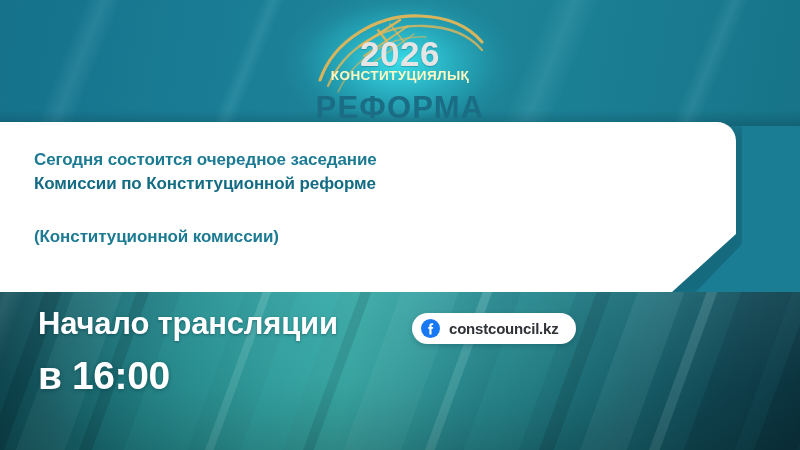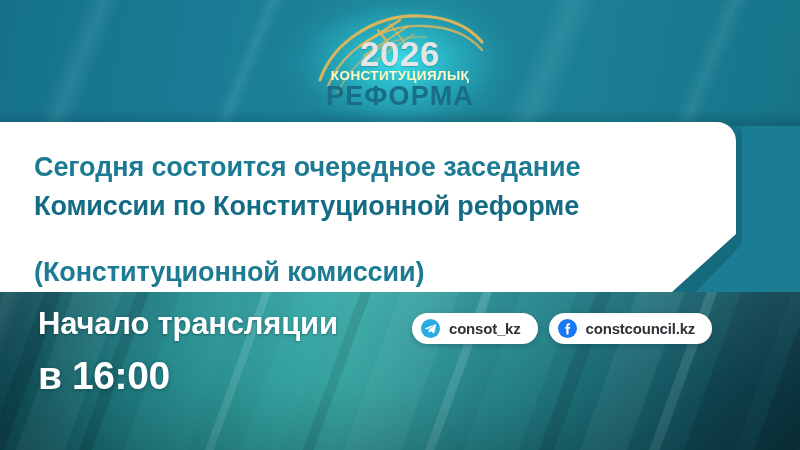--- a/index.html
+++ b/index.html
@@ -50,43 +50,43 @@
     font-size:35px; font-weight:bold; letter-spacing:0.5px;
     color:#e5e5e5;
     text-shadow:0 1px 1px rgba(20,80,95,0.35);
   }
   .logo-kz {
     position:absolute; left:0; top:62px; width:192px;
     font-size:13.5px; font-weight:bold; letter-spacing:0.4px;
     color:#fef9c3;
   }
   .logo-ref {
-    position:absolute; left:0; top:75px; width:192px;
-    font-size:27px; font-weight:bold; letter-spacing:1.2px;
+    position:absolute; left:0; top:84px; width:192px;
+    font-size:31px; font-weight:bold; letter-spacing:1.2px;
     color:#1a6d84;
   }
 
   
   .panel-shadow {
     position:absolute; left:0; top:126px; width:748px; height:172px;
     background:rgba(10,62,76,0.30);
     filter:blur(7px);
     clip-path:polygon(0 0, 742px 0, 742px 118px, 690px 172px, 0 172px);
   }
   .panel {
     position:absolute; left:0; top:122px; width:736px; height:170px;
     background:#ffffff;
     border-top-right-radius:19px;
     clip-path:polygon(0 0, 736px 0, 736px 112px, 672px 170px, 0 170px);
   }
   .panel-inner {
     position:absolute; left:34px; top:26px; width:660px;
   }
   .headline {
-    font-size:27px; font-weight:bold; line-height:1.43;
+    font-size:17px; font-weight:bold; line-height:1.43;
     color:#19768e; letter-spacing:-0.1px;
   }
   .headline .l1 { color:#1c7b93; }
   .headline .l2 { color:#136b84; }
   .headline .l3 { color:#1c7b93;margin-top:28px; }
 
   
   .bottom-band {
     position:absolute; left:0; top:292px; width:800px; height:158px;
     background:linear-gradient(103deg, #0e4550 0%, #1c7a80 17%, #2d9a9a 33%, #37a7a3 44%, #24848c 60%, #1a6d78 76%, #134f5c 90%, #0d3d49 100%);
@@ -206,27 +206,20 @@
 
   <div class="bcast">
     <div class="bcast-line1">Начало трансляции</div>
     <div class="bcast-line2">в 16:00</div>
   </div>
 
   <div class="badges">
     <div class="badge-row">
       <div class="badge">
         <svg class="sicon" viewBox="0 0 24 24">
-          <circle cx="12" cy="12" r="12" fill="#2aabe2"></circle>
-          <path d="M5.2 11.8 L18.2 6.6 C18.8 6.4 19.3 6.8 19.1 7.5 L16.9 17.5 C16.75 18.15 16.3 18.3 15.8 18.0 L12.2 15.4 L10.5 17.0 C10.25 17.25 10.0 17.2 9.95 16.85 L9.6 13.6 L17.0 8.4 C17.2 8.25 17.05 8.05 16.8 8.2 L8.4 12.85 L5.5 12.5 C5.0 12.4 5.0 11.95 5.2 11.8 Z" fill="#ffffff"></path>
-        </svg>
-        <span class="badge-label">consot_kz</span>
-      </div>
-      <div class="badge">
-        <svg class="sicon" viewBox="0 0 24 24">
           <circle cx="12" cy="12" r="12" fill="#1877f2"></circle>
           <path d="M15.2 12.3 H13.3 V19.6 H10.6 V12.3 H9.1 V10.0 H10.6 V8.6 C10.6 6.6 11.5 5.3 13.7 5.3 C14.3 5.3 14.9 5.35 15.3 5.45 V7.7 H14.3 C13.5 7.7 13.3 8.1 13.3 8.7 V10.0 H15.5 Z" fill="#ffffff"></path>
         </svg>
         <span class="badge-label">constcouncil.kz</span>
       </div>
     </div>
   </div>
 
 </div>
 

